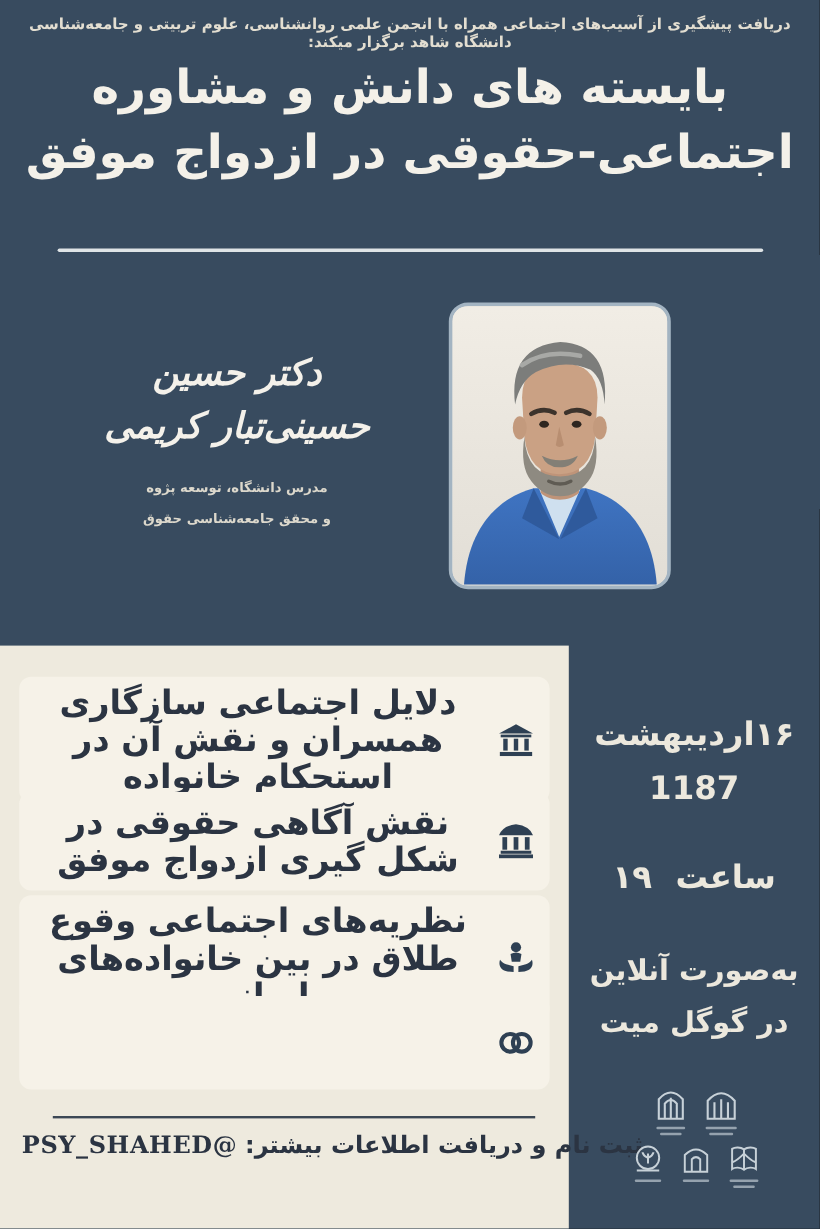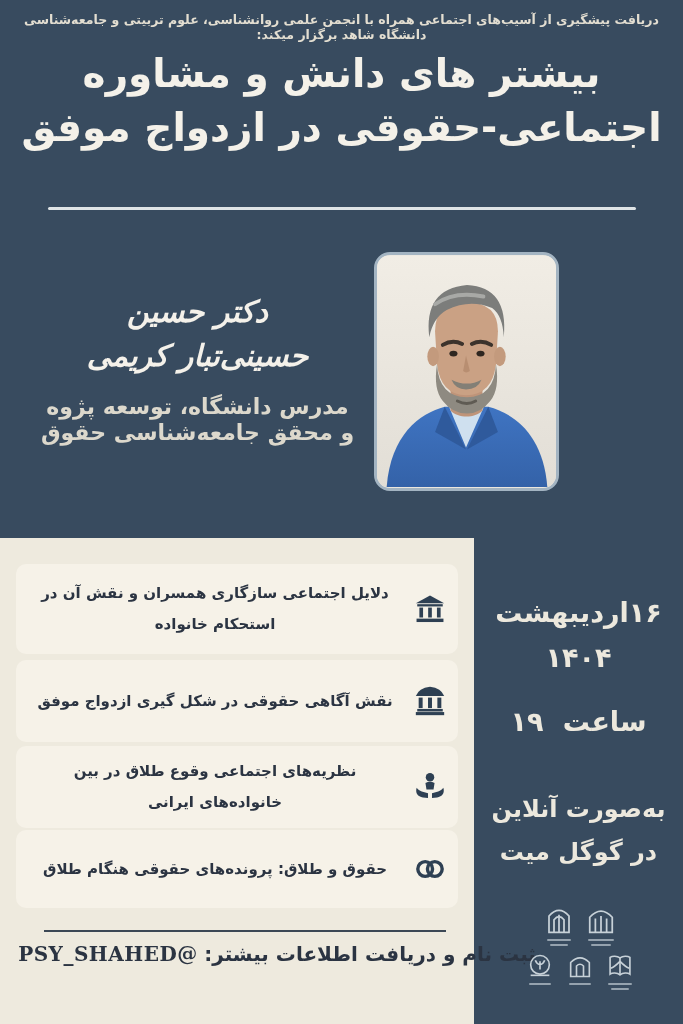--- a/index.html
+++ b/index.html
@@ -30,36 +30,36 @@
     position:absolute; left:374px; top:252px; width:185px; height:239px;
     border:3px solid #a3b4c2; border-radius:16px; overflow:hidden;
     background:#ece8e0;
   }
   .speaker-photo svg { display:block; width:100%; height:100%; }
   .speaker-info {
     position:absolute; right:318px; left:30px; top:290px;
     text-align:center; color:#f4f1ea;
   }
   .speaker-name { font-weight:bold; font-size:30px; line-height:44px;font-style:italic; }
-  .speaker-role { margin-top:16px; font-size:22px; line-height:26px; color:#dcd8cc; font-weight:bold; }
+  .speaker-role { margin-top:16px; font-size:11px; line-height:26px; color:#dcd8cc; font-weight:bold; }
   
   .topics-card {
     position:absolute; left:0; top:538px; width:474px; height:486px;
     background:#eeeade;
   }
   .topic-item {
     position:absolute; left:16px; width:442px;
     background:#f6f2e8; border-radius:10px;
     display:flex; flex-direction:row; align-items:center;
     padding:6px 10px 6px 14px; gap:12px;
   }
   .topic-item .ticon { flex:0 0 36px; display:flex; justify-content:center; }
   .topic-item .ticon svg { width:34px; height:34px; }
   .topic-text {
-    flex:1; text-align:center; font-size:15px; font-weight:bold;
+    flex:1; text-align:center; font-size:28px; font-weight:bold;
     color:#2b3442; line-height:31px;
   }
   .ti-1 { top:26px;  min-height:90px; }
   .ti-2 { top:122px; min-height:82px; }
   .ti-3 { top:208px; min-height:82px; }
   .ti-4 { top:292px; min-height:78px; }
   .registration-divider {
     position:absolute; top:392px; left:44px; width:402px; height:2px;
     background:#3c4855;
   }
@@ -68,39 +68,39 @@
     text-align:center; font-size:20px; font-weight:bold; color:#2b3442;
     direction:rtl;
   }
   .registration-line .handle { font-family:"DejaVu Serif", serif; font-weight:bold; letter-spacing:0.5px; }
   
   .schedule-column {
     position:absolute; left:474px; top:538px; width:209px; height:486px;
     text-align:center; color:#ece8dd;
   }
   .schedule-date { position:absolute; top:52px; left:0; right:0; font-size:27px; font-weight:bold; line-height:45px; }
-  .schedule-time { position:absolute; top:168px; left:0; right:0; font-size:27px; font-weight:bold; word-spacing:10px; }
+  .schedule-time { position:absolute; top:178px; left:0; right:0; font-size:27px; font-weight:bold; word-spacing:10px; }
   .schedule-format { position:absolute; top:250px; left:0; right:0; font-size:24px; font-weight:bold; line-height:43px; }
   
   .logos-cluster { position:absolute; left:500px; top:906px; width:160px; direction:ltr; }
   .logos-row { display:flex; justify-content:center; align-items:flex-start; gap:12px; }
   .logos-row + .logos-row { margin-top:6px; }
   .org-logo { display:flex; flex-direction:column; align-items:center; gap:3px; }
   .org-logo svg { display:block; }
   .logo-caption { height:2px; background:#c7d1d8; opacity:.65; border-radius:1px; }
 </style>
 </head>
 <body>
 
 <div class="poster">
 
   <div class="organizer-line">دریافت پیشگیری از آسیب‌های اجتماعی همراه با انجمن علمی روانشناسی، علوم تربیتی و جامعه‌شناسی دانشگاه شاهد برگزار میکند:</div>
 
   <div class="event-title">
-    <div class="t1">بیشتر های دانش و مشاوره</div>
+    <div class="t1">بایسته های دانش و مشاوره</div>
     <div class="t2">اجتماعی-حقوقی در ازدواج موفق</div>
   </div>
 
   <div class="title-divider"></div>
 
   <div class="speaker-photo">
     <svg viewBox="0 0 185 239" aria-hidden="true">
       <defs>
         <linearGradient id="pbg" x1="0" y1="0" x2="0" y2="1">
           <stop offset="0" stop-color="#f1ede5"></stop>
@@ -195,35 +195,34 @@
       <span class="topic-text">نظریه‌های اجتماعی وقوع طلاق در بین خانواده‌های ایرانی</span>
     </div>
 
     <div class="topic-item ti-4">
       <span class="ticon">
         <svg viewBox="0 0 24 24" fill="none" stroke="#2e4053" stroke-width="2.4">
           <circle cx="8.6" cy="12" r="5.2"></circle>
           <circle cx="15.4" cy="12" r="5.2"></circle>
         </svg>
       </span>
-      <span class="topic-text">حقوق و طلاق: پرونده‌های حقوقی هنگام طلاق</span>
     </div>
 
     <div class="registration-divider"></div>
 
     <div class="registration-line">
       <span>ثبت نام و دریافت اطلاعات بیشتر:</span>
       <span class="handle">@PSY_SHAHED</span>
     </div>
   </div>
 
   <div class="schedule-column">
     <div class="schedule-date">
       <div>۱۶اردیبهشت</div>
-      <div>۱۴۰۴</div>
+      <div>1187</div>
     </div>
     <div class="schedule-time">ساعت ۱۹</div>
     <div class="schedule-format">
       <div>به‌صورت آنلاین</div>
       <div>در گوگل میت</div>
     </div>
   </div>
 
   <div class="logos-cluster">
     <div class="logos-row">

